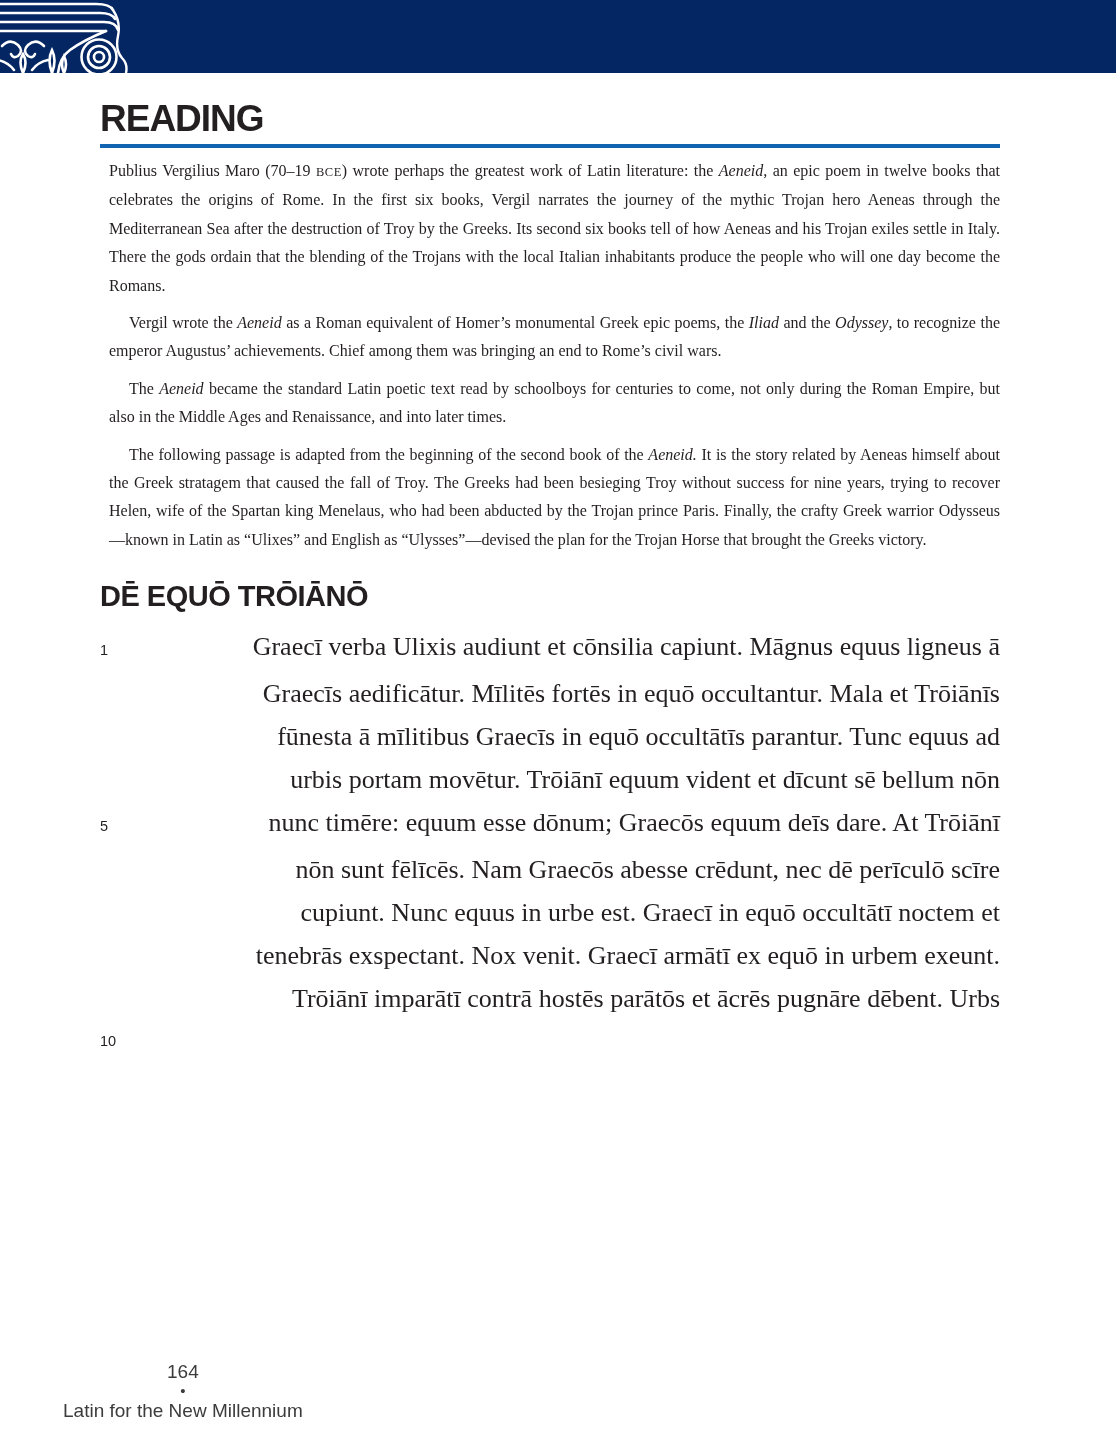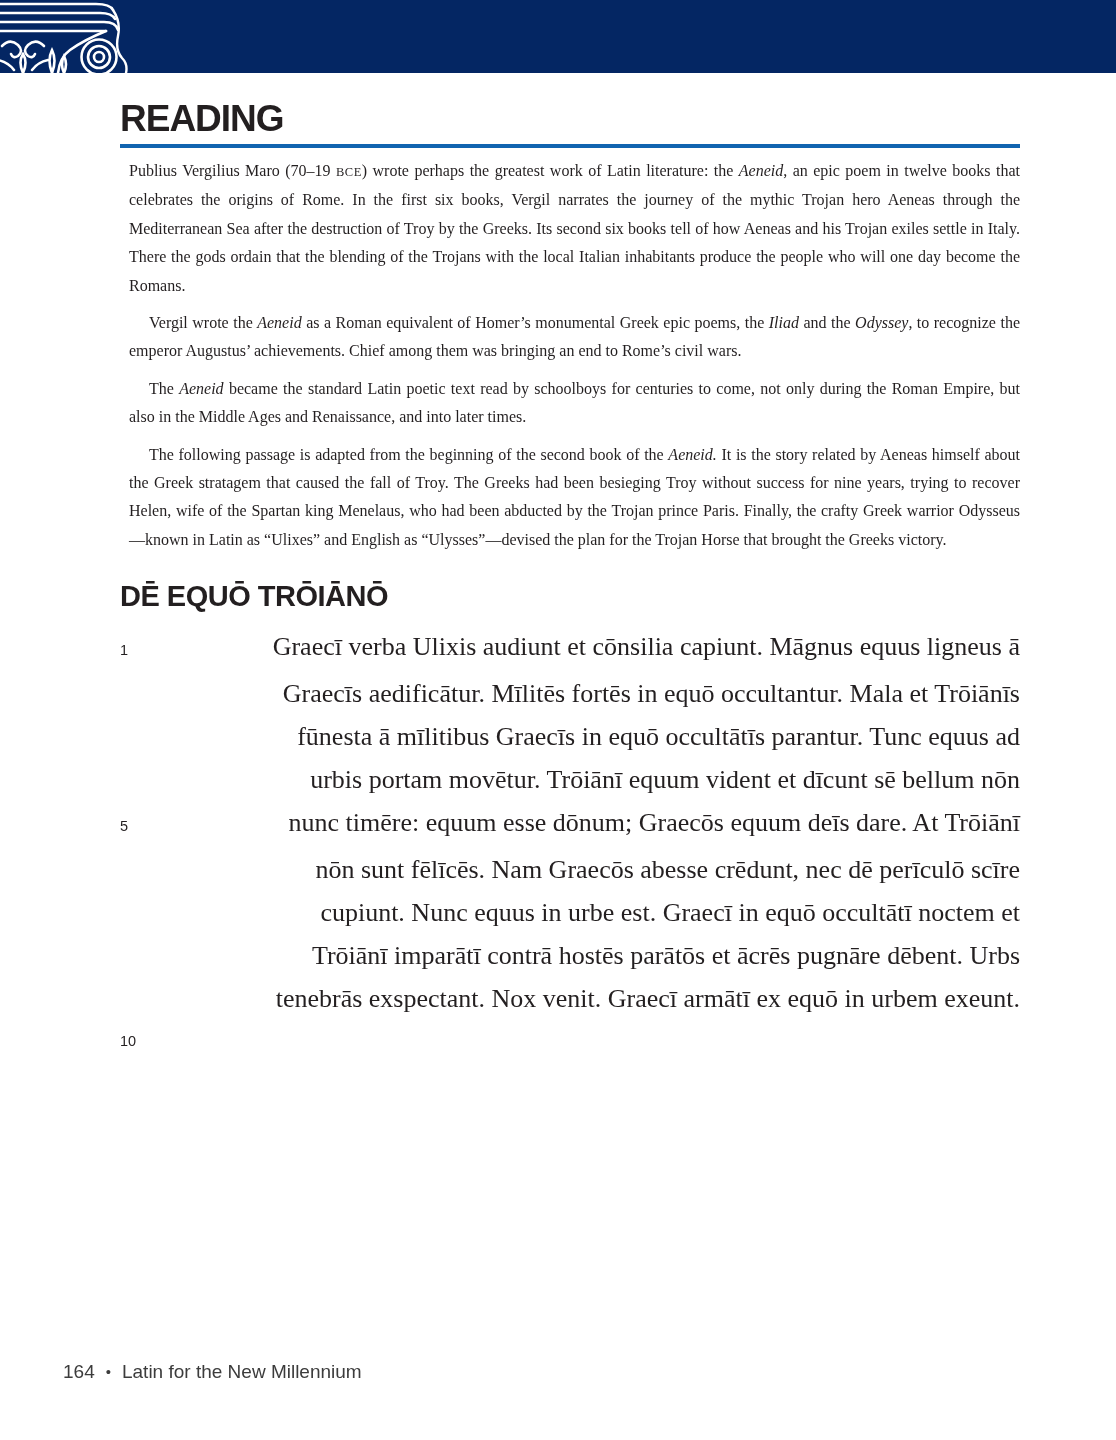--- a/index.html
+++ b/index.html
@@ -21,21 +21,21 @@
   .header-band{
     position:absolute;top:0;left:0;
     width:1116px;height:73px;
     background:var(--navy);
   }
   .capital-icon{
     position:absolute;left:0;top:0;height:73px;width:132px;
   }
   .main-column{
     position:absolute;
-    left:120px;top:73px;
+    left:100px;top:73px;
     width:900px;
   }
   .reading-title{
     margin:27px 0 7px 0;
     font-family:"Liberation Sans", sans-serif;
     font-weight:700;
     font-size:37px;
     letter-spacing:-1px;
     line-height:1;
     color:var(--ink);
@@ -87,20 +87,21 @@
     text-align:right;
   }
   .page-footer{
     position:absolute;
     left:63px;top:1361px;
     font-family:"Liberation Sans", sans-serif;
     font-size:19px;
     color:var(--footer-ink);
     display:flex;
     align-items:center;
+    flex-direction:column;
   }
   .page-footer .sep{
     font-size:15px;
     padding:0 11px;
     position:relative;top:-1px;
   }
 </style>
 </head>
 <body>
 
@@ -167,25 +168,25 @@
       <div class="latin-line">
         <span class="line-num"></span>
         <span class="line-text">nōn sunt fēlīcēs. Nam Graecōs abesse crēdunt, nec dē perīculō scīre</span>
       </div>
       <div class="latin-line">
         <span class="line-num"></span>
         <span class="line-text">cupiunt. Nunc equus in urbe est. Graecī in equō occultātī noctem et</span>
       </div>
       <div class="latin-line">
         <span class="line-num"></span>
-        <span class="line-text">Trōiānī imparātī contrā hostēs parātōs et ācrēs pugnāre dēbent. Urbs</span>
+        <span class="line-text">tenebrās exspectant. Nox venit. Graecī armātī ex equō in urbem exeunt.</span>
       </div>
       <div class="latin-line">
         <span class="line-num"></span>
-        <span class="line-text">tenebrās exspectant. Nox venit. Graecī armātī ex equō in urbem exeunt.</span>
+        <span class="line-text">Trōiānī imparātī contrā hostēs parātōs et ācrēs pugnāre dēbent. Urbs</span>
       </div>
       <div class="latin-line">
         <span class="line-num">10</span>
       </div>
     </div>
 </div>
 
 <div class="page-footer">
   <span>164</span>
   <span class="sep">•</span>

